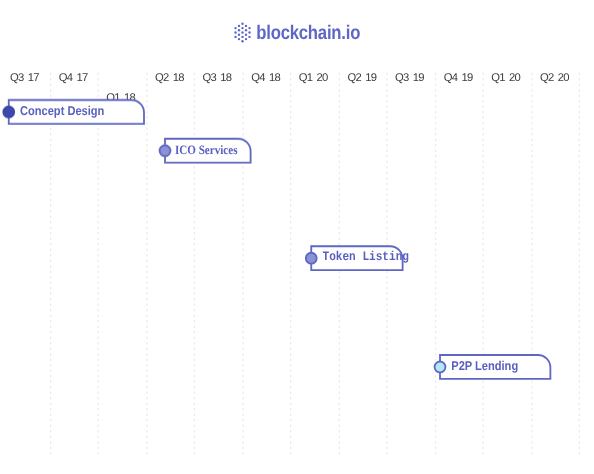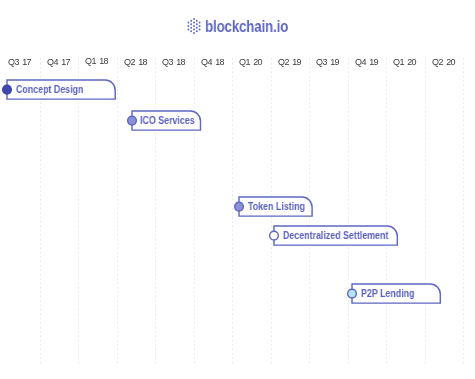--- a/index.html
+++ b/index.html
@@ -60,57 +60,50 @@
       <line x1="232.5" x2="232.5" y1="58" y2="364" stroke="#ebebed" stroke-width="1" stroke-dasharray="2.0 2.4"></line>
       <line x1="271.5" x2="271.5" y1="58" y2="364" stroke="#ebebed" stroke-width="1" stroke-dasharray="2.0 2.4"></line>
       <line x1="309.5" x2="309.5" y1="58" y2="364" stroke="#ebebed" stroke-width="1" stroke-dasharray="2.0 2.4"></line>
       <line x1="348.5" x2="348.5" y1="58" y2="364" stroke="#ebebed" stroke-width="1" stroke-dasharray="2.0 2.4"></line>
       <line x1="386.5" x2="386.5" y1="58" y2="364" stroke="#ebebed" stroke-width="1" stroke-dasharray="2.0 2.4"></line>
       <line x1="425.5" x2="425.5" y1="58" y2="364" stroke="#ebebed" stroke-width="1" stroke-dasharray="2.0 2.4"></line>
       <line x1="463.5" x2="463.5" y1="58" y2="364" stroke="#ebebed" stroke-width="1" stroke-dasharray="2.0 2.4"></line>
     </svg>
     <div class="qlabel" style="left: -2.6px; top: 57.7px; width: 34px;">Q3 17</div>
     <div class="qlabel" style="left: 35.9px; top: 57.7px; width: 34px;">Q4 17</div>
-    <div class="qlabel" style="left: 74.4px; top: 57px; width: 34px; text-align: right;">Q1 18</div>
+    <div class="qlabel" style="left: 74.4px; top: 74px; width: 34px; text-align: right;">Q1 18</div>
     <div class="qlabel" style="left: 112.9px; top: 57.7px; width: 34px;">Q2 18</div>
     <div class="qlabel" style="left: 151.4px; top: 57.7px; width: 34px; text-align: right;">Q3 18</div>
     <div class="qlabel" style="left: 189.9px; top: 57.7px; width: 34px;">Q4 18</div>
     <div class="qlabel" style="left: 228.4px; top: 57.7px; width: 34px;">Q1 20</div>
     <div class="qlabel" style="left: 266.9px; top: 57.7px; width: 34px;">Q2 19</div>
     <div class="qlabel" style="left: 305.4px; top: 57.7px; width: 34px;">Q3 19</div>
     <div class="qlabel" style="left: 343.9px; top: 57.7px; width: 34px;">Q4 19</div>
     <div class="qlabel" style="left: 382.4px; top: 57.7px; width: 34px;">Q1 20</div>
     <div class="qlabel" style="left: 420.9px; top: 57.7px; width: 34px;">Q2 20</div>
     <div class="barwrap" style="left: -1.8px; top: 70.6px; width: 126.2px; height: 37.1px;">
       <svg width="126.2" height="37.1" style="position: absolute; left: 0px; top: 0px;">
         <path d="M 9 9 H 107.2 A 10 10 0 0 1 117.2 19 V 28.1 H 9 Z" fill="#fff" stroke="#5f67c2" stroke-width="1.45"></path>
         <circle cx="9" cy="18.55" r="4.35" fill="#3f47ab" stroke="#3f47ab" stroke-width="1.45"></circle>
       </svg>
       <span class="lbl" style="left: 17.5px; top: 14.05px;">Concept Design</span>
     </div>
-    <div class="barwrap" style="left: 122.5px; top: 102px; width: 86.5px; height: 37.1px;">
+    <div class="barwrap" style="left: 122.5px; top: 102px; width: 86.5px; height: 37.1px; font-family: Liberation Serif, serif;">
       <svg width="86.5" height="37.1" style="position: absolute; left: 0px; top: 0px;">
         <path d="M 9 9 H 67.5 A 10 10 0 0 1 77.5 19 V 28.1 H 9 Z" fill="#fff" stroke="#5f67c2" stroke-width="1.45"></path>
         <circle cx="9" cy="18.55" r="4.35" fill="#8a91d4" stroke="#5f67c2" stroke-width="1.45"></circle>
       </svg>
       <span class="lbl" style="left: 17.5px; top: 14.05px;">ICO Services</span>
     </div>
-    <div class="barwrap" style="left: 230px; top: 188.4px; width: 91.1px; height: 37.1px;">
+    <div class="barwrap" style="left: 240px; top: 188.4px; width: 91.1px; height: 37.1px; font-family: Liberation Mono, monospace;">
       <svg width="91.1" height="37.1" style="position: absolute; left: 0px; top: 0px;">
         <path d="M 9 9 H 72.1 A 10 10 0 0 1 82.1 19 V 28.1 H 9 Z" fill="#fff" stroke="#5f67c2" stroke-width="1.45"></path>
         <circle cx="9" cy="18.55" r="4.35" fill="#8a91d4" stroke="#5f67c2" stroke-width="1.45"></circle>
       </svg>
       <span class="lbl" style="left: 17.5px; top: 14.05px;">Token Listing</span>
-    </div>
-    <div class="barwrap" style="left: 265.2px; top: 216.8px; width: 141.3px; height: 37.1px;">
-      <svg width="141.3" height="37.1" style="position: absolute; left: 0px; top: 0px;">
-        <path d="M 9 9 H 122.30000000000001 A 10 10 0 0 1 132.3 19 V 28.1 H 9 Z" fill="#fff" stroke="#5f67c2" stroke-width="1.45"></path>
-        <circle cx="9" cy="18.55" r="4.35" fill="#ffffff" stroke="#5f67c2" stroke-width="1.45"></circle>
-      </svg>
-      <span class="lbl" style="left: 17.5px; top: 14.05px;">Decentralized Settlement</span>
     </div>
     <div class="barwrap" style="left: 343.3px; top: 274.8px; width: 106.3px; height: 37.1px;">
       <svg width="106.30000000000001" height="37.1" style="position: absolute; left: 0px; top: 0px;">
         <path d="M 9 9 H 87.30000000000001 A 10 10 0 0 1 97.30000000000001 19 V 28.1 H 9 Z" fill="#fff" stroke="#5f67c2" stroke-width="1.45"></path>
         <circle cx="9" cy="18.55" r="4.35" fill="#b3e7f5" stroke="#5f67c2" stroke-width="1.45"></circle>
       </svg>
       <span class="lbl" style="left: 17.5px; top: 14.05px;">P2P Lending</span>
     </div>
   </div>
 

